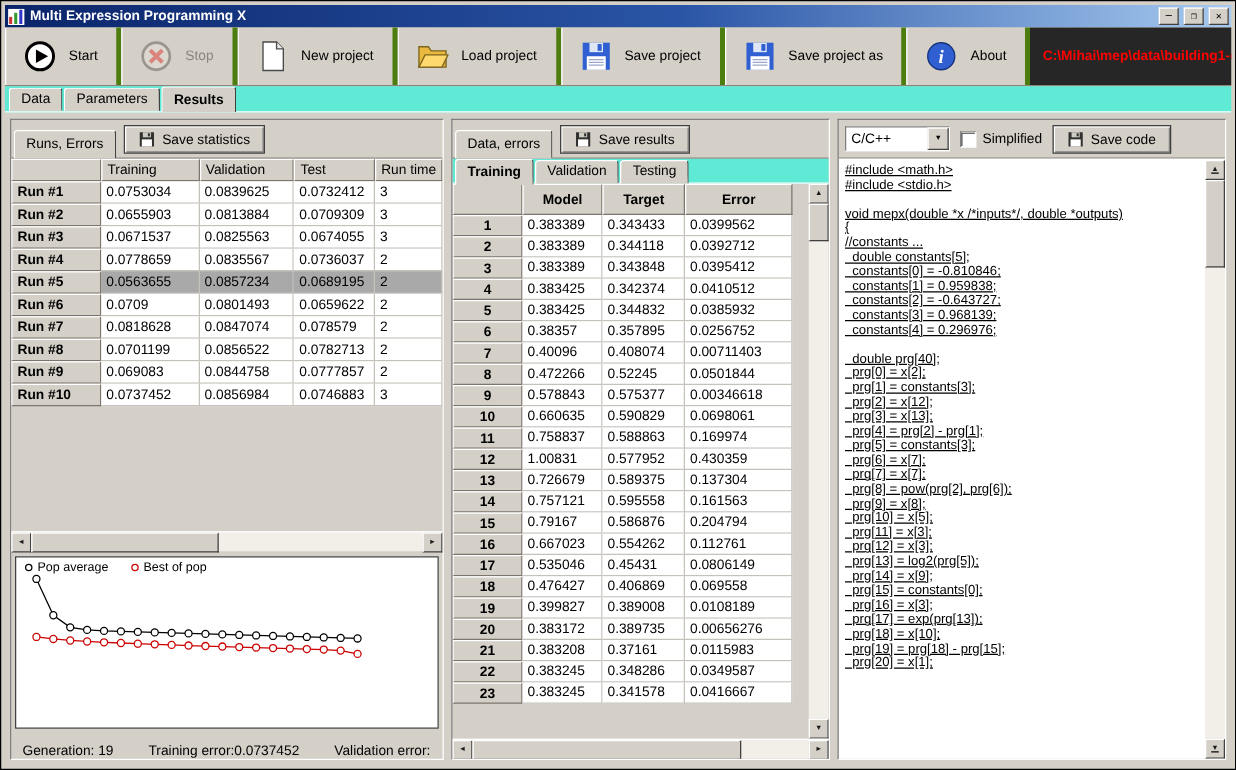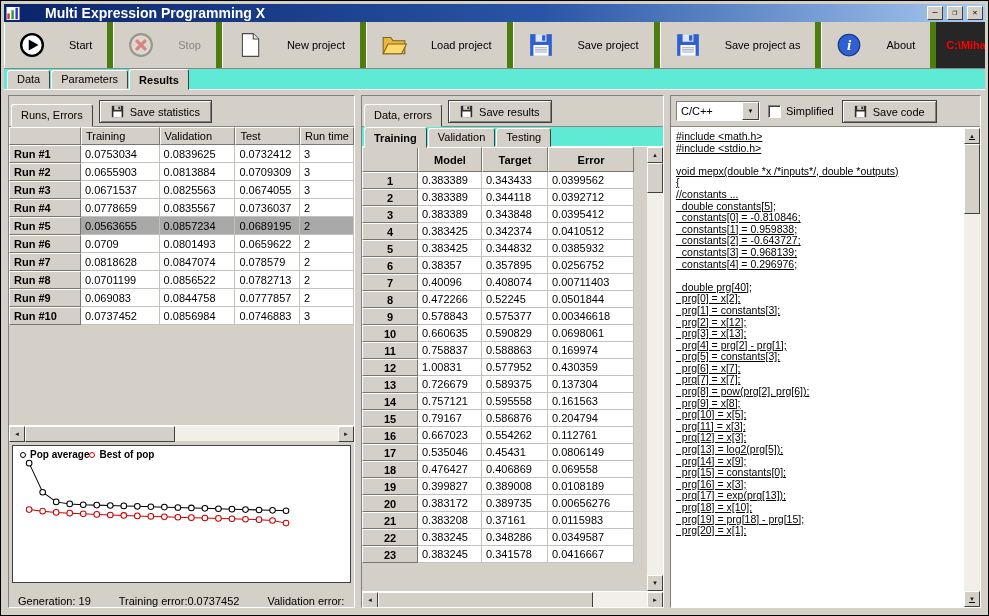--- a/index.html
+++ b/index.html
@@ -15,40 +15,40 @@
     position:relative;
   }
 
   
   .titlebar {
     height:18px; flex:0 0 18px;
     background:linear-gradient(90deg,#0a246a 0%,#2a55a6 55%,#a6caf0 100%);
     display:flex; align-items:center; gap:4px; padding:0 2px;
   }
   .titlebar .app-icon { width:14px; height:13px; flex:0 0 14px; }
-  .titlebar .title { color:#fff; font-weight:bold; font-size:14px; flex:1; white-space:nowrap; overflow:hidden;margin-left:21px; }
+  .titlebar .title { color:#fff; font-weight:bold; font-size:11px; flex:1; white-space:nowrap; overflow:hidden; }
   .tb-btn {
     width:16px; height:14px; flex:0 0 16px;
     background:#d4d0c8;
     border:1px solid; border-color:#fff #404040 #404040 #fff;
     font-size:8px; font-weight:bold; line-height:11px; text-align:center;
     font-family:"DejaVu Sans Mono", monospace;
   }
 
   
   .toolbar {
     height:47px; flex:0 0 47px;
     display:flex; align-items:stretch;
     background:#d4d0c8;
     border-bottom:1px solid #8a867d;
   }
   .tool-btn {
-    display:flex; align-items:center; gap:24px;
+    display:flex; align-items:center; gap:10px;
     padding:0 15px;
-    border-right:6px solid #4d7c0f;
+    border-right:4px solid #4d7c0f;
     box-shadow:inset 1px 0 0 #fff;
     cursor:default; white-space:nowrap;
   }
   .tool-btn svg { width:26px; height:26px; }
   .tool-btn.disabled span { color:#8a867d; }
   .path-box {
     flex:1;
     background:#262626;
     display:flex; align-items:center;
     padding:0 10px;
@@ -165,22 +165,22 @@
   .chart-box {
     flex:0 0 138px;
     margin:4px 3px 2px;
     border:1px solid #404040;
     background:#fff;
     position:relative; overflow:hidden;
   }
   .chart-box svg { width:100%; height:100%; display:block; }
   .legend {
     position:absolute; top:3px; left:7px;
-    display:flex; gap:0; align-items:center;
-    font-size:10px; background:transparent;font-weight:bold;
+    display:flex; gap:18px; align-items:center;
+    font-size:10px; background:transparent;
   }
   .legend .dot {
     display:inline-block; width:6px; height:6px;
     border-radius:50%; border:1px solid #000; background:#fff;
     margin-right:4px; vertical-align:middle;
   }
 
   .status-row { flex:0 0 22px; display:flex; gap:28px; align-items:flex-end; padding:0 9px; white-space:nowrap; }
 
   

